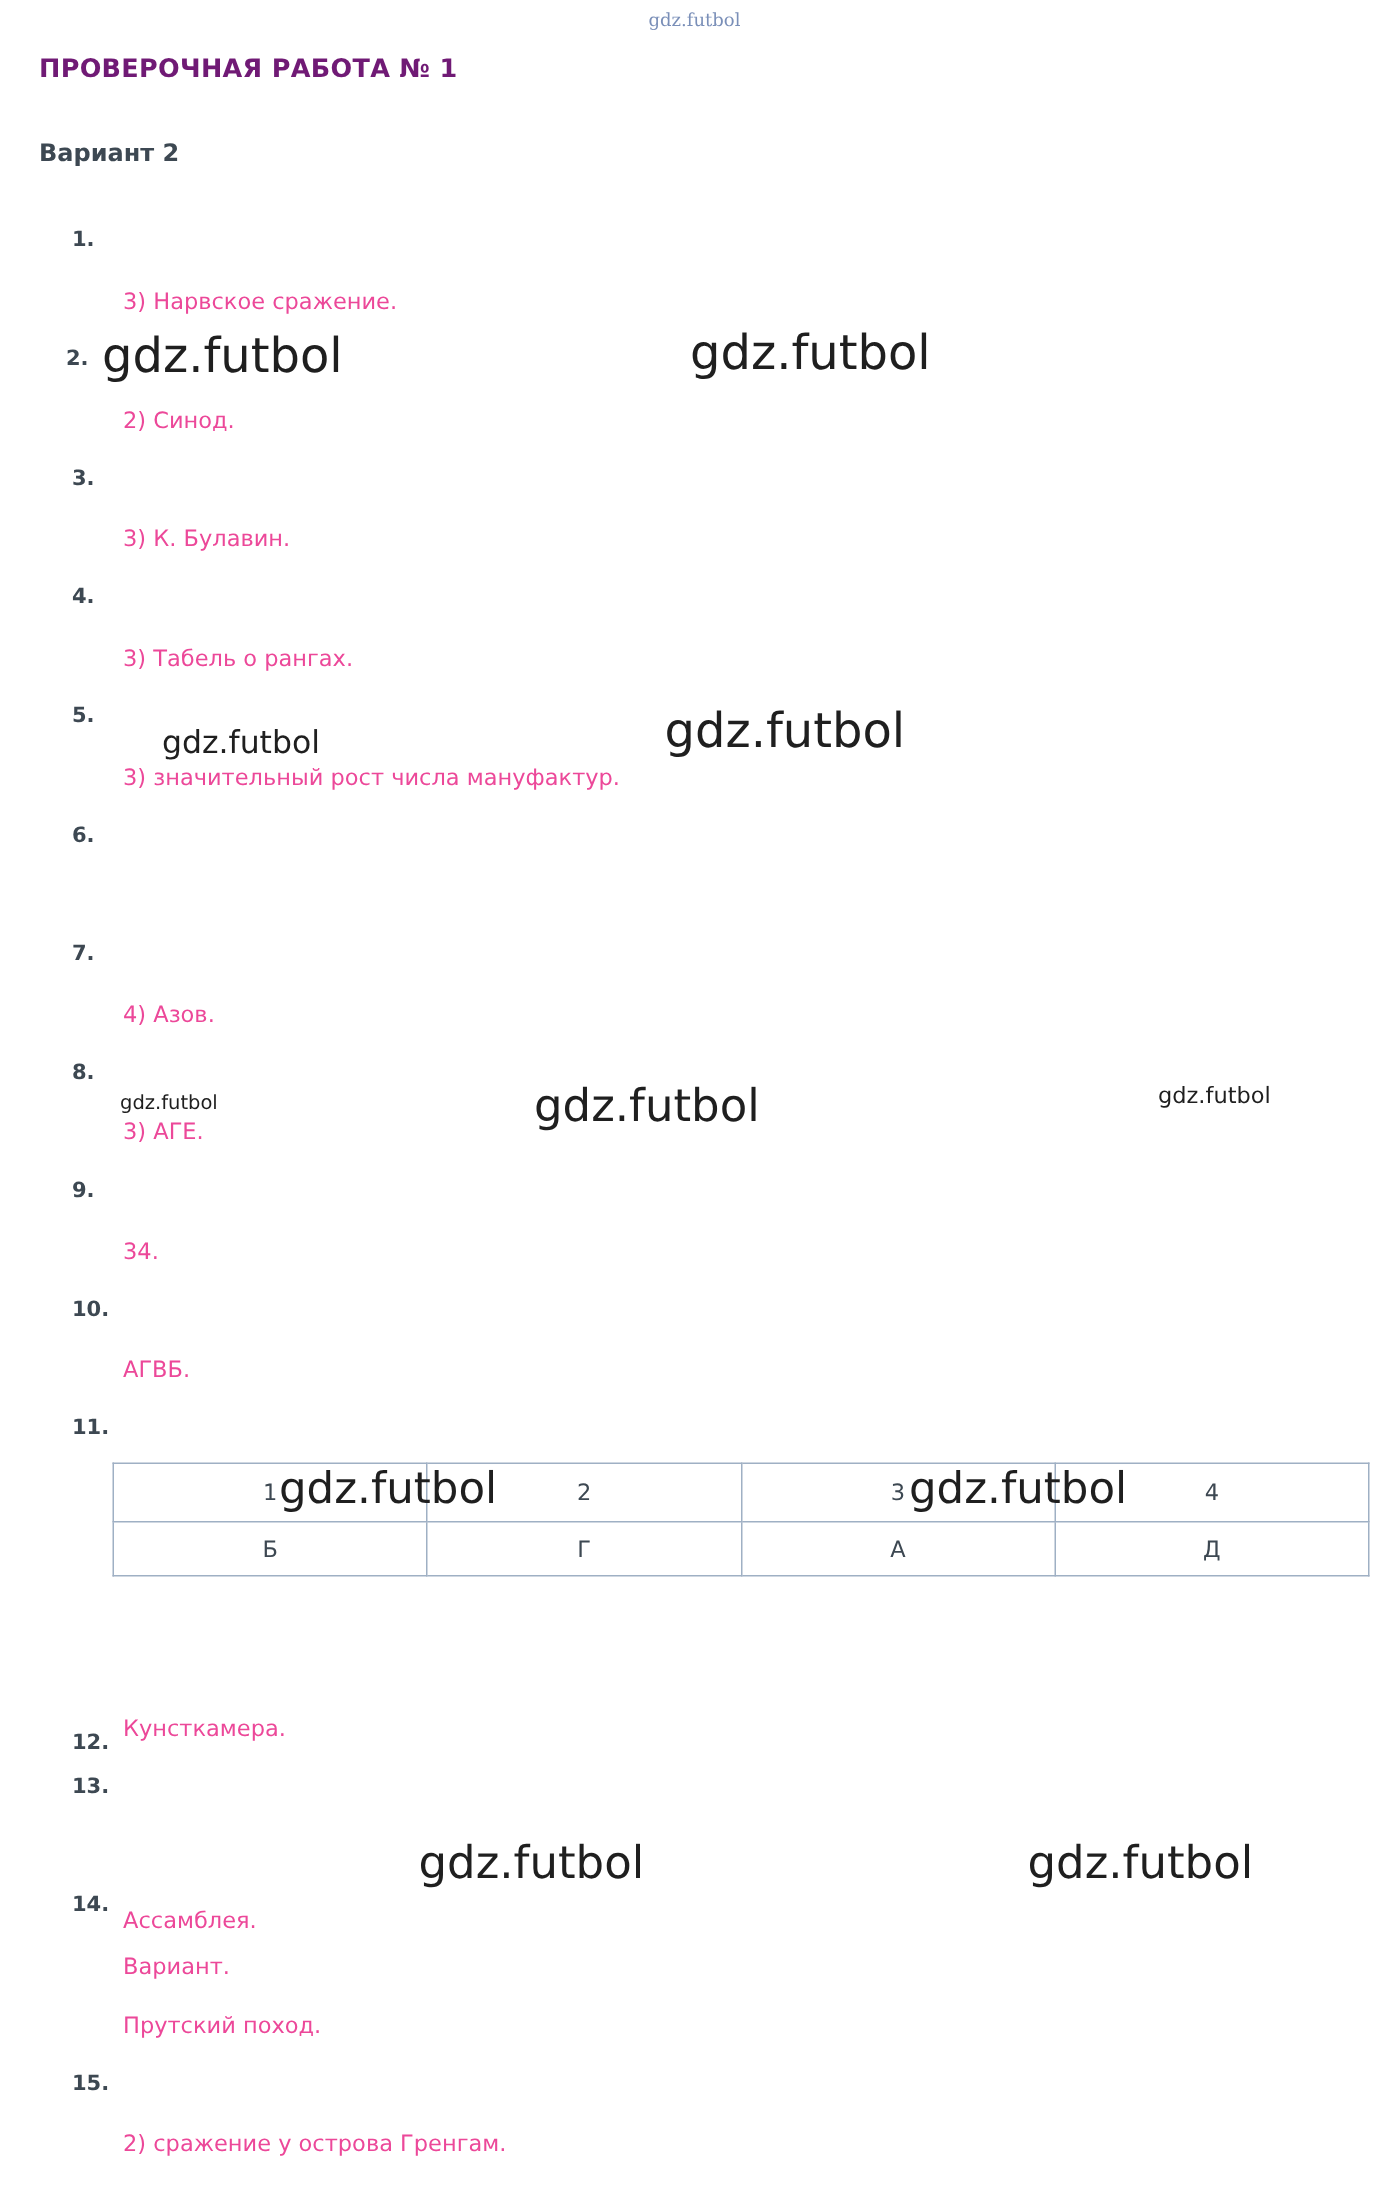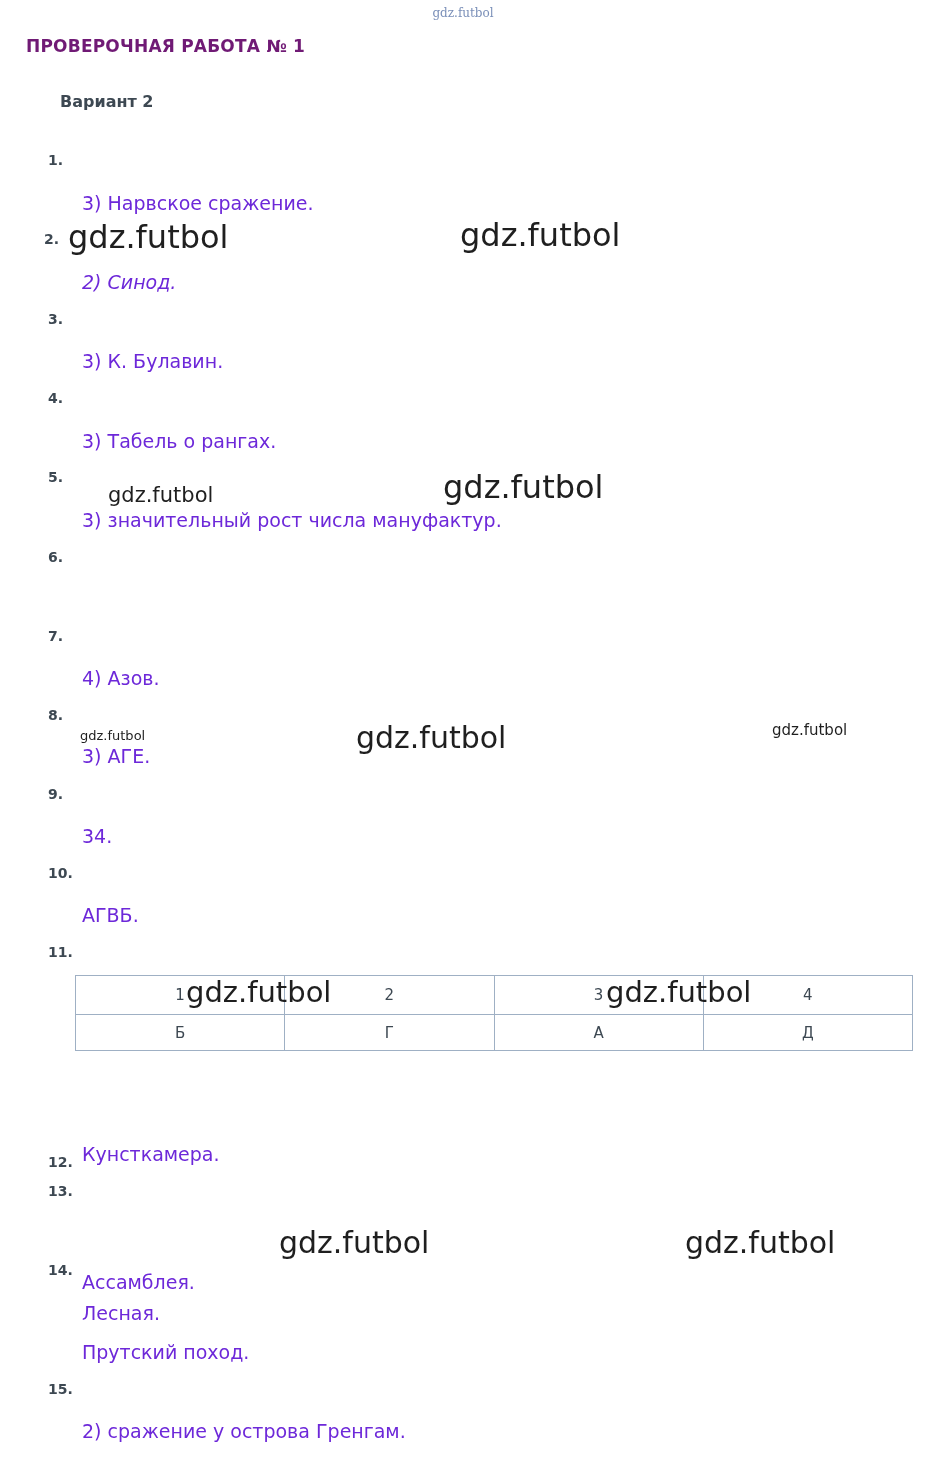--- a/index.html
+++ b/index.html
@@ -41,33 +41,32 @@
     color: #701a75;
     letter-spacing: 0.2px;
   }
   .variant {
     position: absolute;
     top: 92px;
     left: 26px;
     font-size: 16px;
     font-weight: bold;
     color: #3d4852;
-    margin-left: 34px;
   }
   .qnum {
     position: absolute;
     font-size: 14px;
     font-weight: bold;
     color: #3d4852;
     left: 48px;
   }
   .ans {
     position: absolute;
-    font-size: 19px;
-    color: #6d28d9;
+    font-size: 15px;
+    color: #ec4899;
     left: 82px;
   }
   
   .wm {
     position: absolute;
     color: #1f1f1f;
     font-family: "DejaVu Sans", sans-serif;
     white-space: nowrap;
     pointer-events: none;
   }
@@ -97,21 +96,21 @@
 
   <div class="top-watermark">gdz.futbol</div>
 
   <div class="title">ПРОВЕРОЧНАЯ РАБОТА № 1</div>
   <div class="variant">Вариант 2</div>
 
   <div class="qnum" style="top:152px;">1.</div>
   <div class="ans" style="top:192px;">3) Нарвское сражение.</div>
 
   <div class="qnum" style="top:231px; left:44px;">2.</div>
-  <div class="ans" style="top:271px;font-style:italic;">2) Синод.</div>
+  <div class="ans" style="top:271px;">2) Синод.</div>
 
   <div class="qnum" style="top:311px;">3.</div>
   <div class="ans" style="top:350px;">3) К. Булавин.</div>
 
   <div class="qnum" style="top:390px;">4.</div>
   <div class="ans" style="top:430px;">3) Табель о рангах.</div>
 
   <div class="qnum" style="top:469px;">5.</div>
   <div class="ans" style="top:509px;">3) значительный рост числа мануфактур.</div>
 
@@ -148,21 +147,21 @@
   </tbody>
     </table>
 
   <div class="qnum" style="top:1154px;">12.</div>
   <div class="ans" style="top:1143px;text-align:center;">Кунсткамера.</div>
 
   <div class="qnum" style="top:1183px;">13.</div>
   <div class="ans" style="top:1223px;margin-top:48px;">Ассамблея.</div>
 
   <div class="qnum" style="top:1262px;">14.</div>
-  <div class="ans" style="top:1302px;">Лесная.</div>
+  <div class="ans" style="top:1302px;">Вариант.</div>
   <div class="ans" style="top:1341px;">Прутский поход.</div>
 
   <div class="qnum" style="top:1381px;">15.</div>
   <div class="ans" style="top:1420px;">2) сражение у острова Гренгам.</div>
 
   <div class="wm" id="wm0" style="left: 68px; top: 218px; font-size: 32px;">gdz.futbol</div>
   <div class="wm" id="wm1" style="left: 460px; top: 216px; font-size: 32px;">gdz.futbol</div>
   <div class="wm" id="wm2" style="left: 108px; top: 483px; font-size: 21px;">gdz.futbol</div>
   <div class="wm" id="wm3" style="left: 443px; top: 468px; font-size: 32px;">gdz.futbol</div>
   <div class="wm" id="wm4" style="left: 80px; top: 728px; font-size: 13px;">gdz.futbol</div>

